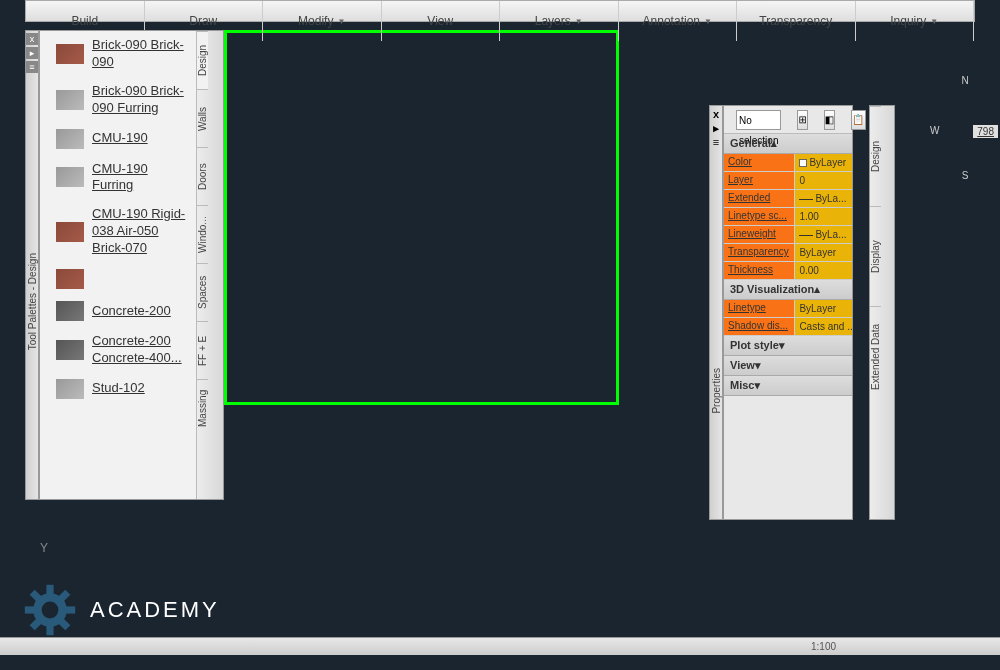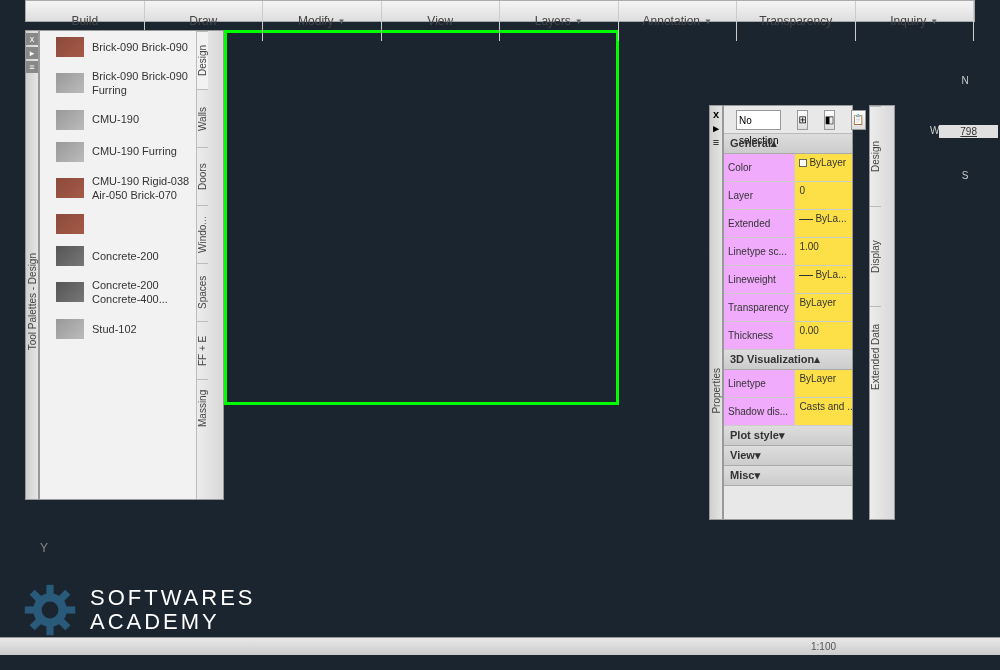--- a/index.html
+++ b/index.html
@@ -17,21 +17,21 @@
 .left-bar .vtext { writing-mode: vertical-rl; transform: rotate(180deg); font-size: 10px; color: #444; margin: 180px auto 0; white-space: nowrap; }
 
 
 .palette-wrap { position: absolute; top: 30px; left: 39px; width: 185px; height: 470px; background: #f2f2f2; border: 1px solid #999; z-index: 8; }
 .palette-body { position: absolute; top: 0; left: 12px; right: 27px; bottom: 0; overflow: hidden; }
 .palette-item { display: flex; align-items: center; padding: 6px 4px; gap: 8px; cursor: pointer; }
 .swatch { width: 28px; height: 20px; flex-shrink: 0; }
 .swatch.brick { background: linear-gradient(135deg, #8b4a3a, #a65a48); }
 .swatch.gray { background: linear-gradient(135deg, #999, #bbb); }
 .swatch.dark { background: linear-gradient(135deg, #555, #777); }
-.palette-item .lbl { font-size: 11px; color: #333; line-height: 1.3; }
+.palette-item .lbl { font-size: 13px; color: #333; line-height: 1.3; text-decoration: underline; }
 .palette-tabs { position: absolute; top: 0; right: 0; width: 27px; bottom: 0; background: linear-gradient(to left, #d8d8d8, #ececec); border-left: 1px solid #bbb; }
 .palette-tab { height: 58px; border-bottom: 1px solid #bbb; writing-mode: vertical-rl; transform: rotate(180deg); font-size: 10px; color: #444; display: flex; align-items: center; justify-content: center; cursor: pointer; }
 .palette-tab.active { background: #f2f2f2; }
 
 
 .canvas-highlight { position: absolute; top: 30px; left: 224px; width: 395px; height: 375px; border: 3px solid #00ff00; z-index: 4; }
 
 
 .prop-wrap { position: absolute; top: 105px; right: 105px; width: 172px; height: 415px; z-index: 8; }
 .prop-left-strip { position: absolute; top: 0; left: -14px; width: 14px; height: 100%; background: linear-gradient(to right, #d0d0d0, #e5e5e5); border: 1px solid #999; }
@@ -39,31 +39,31 @@
 .prop-left-strip .vtext { writing-mode: vertical-rl; transform: rotate(180deg); font-size: 10px; color: #444; margin: 220px auto 0; }
 .prop-main { position: absolute; top: 0; left: 0; width: 130px; height: 100%; background: #e8e8e8; border: 1px solid #999; }
 .prop-right-tabs { position: absolute; top: 0; right: 0; width: 26px; height: 100%; background: linear-gradient(to left, #d8d8d8, #ececec); border: 1px solid #999; }
 .prop-tab { height: 100px; border-bottom: 1px solid #bbb; writing-mode: vertical-rl; transform: rotate(180deg); font-size: 10px; color: #444; display: flex; align-items: center; justify-content: center; cursor: pointer; }
 
 .prop-header { height: 28px; display: flex; align-items: center; gap: 16px; padding: 12px; border-bottom: 1px solid #bbb; }
 .prop-select { flex: 1; height: 20px; font-size: 10px; background: #fff; border: 1px solid #999; padding: 0 2px; line-height: 20px; cursor: pointer; }
 .prop-btn { width: 18px; height: 20px; background: linear-gradient(to bottom, #fff, #ddd); border: 1px solid #999; font-size: 10px; cursor: pointer; display: flex; align-items: center; justify-content: center; }
 .prop-section { background: linear-gradient(to bottom, #ddd, #ccc); padding: 3px 6px; font-size: 11px; font-weight: bold; color: #333; border-bottom: 1px solid #aaa; display: flex; justify-content: flex-start; cursor: pointer; }
 .prop-row { display: flex; border-bottom: 1px solid #ccc; font-size: 10px; }
-.prop-row .k { width: 55%; padding: 8px 4px; color: #333; background: #f0abfc; }
-.prop-row .v { width: 45%; padding: 3px 4px; color: #333; background: #fde047; border-left: 1px solid #ccc; cursor: text; white-space: nowrap; overflow: hidden; }
+.prop-row .k { width: 55%; padding: 2px 4px; color: #333; background: #f97316; text-decoration: underline; }
+.prop-row .v { width: 45%; padding: 3px 4px; color: #333; background: #eab308; border-left: 1px solid #ccc; cursor: text; white-space: nowrap; overflow: hidden; }
 .bylayer-sq { display: inline-block; width: 8px; height: 8px; border: 1px solid #666; background: #fff; margin-right: 2px; vertical-align: middle; }
 .line-sample { display: inline-block; width: 14px; border-top: 1px solid #333; vertical-align: middle; margin-right: 2px; }
 
 
 .navcube { position: absolute; top: 55px; right: 0; width: 70px; height: 150px; color: #ccc; font-size: 10px; }
 .navcube .n { position: absolute; top: 20px; left: 50%; transform: translateX(-50%); }
 .navcube .w { position: absolute; top: 70px; left: 0; }
 .navcube .s { position: absolute; top: 115px; left: 50%; transform: translateX(-50%); }
-.navcube .e { position: absolute; top: 70px; right: 2px; background: #e0e0e0; color: #333; padding: 1px 21px; text-decoration: underline; }
+.navcube .e { position: absolute; top: 70px; right: 2px; background: #e0e0e0; color: #333; padding: 1px 4px; text-decoration: underline; }
 
 
 .watermark { position: absolute; bottom: 30px; left: 20px; display: flex; align-items: center; gap: 10px; z-index: 20; }
 .gear { width: 60px; height: 60px; position: relative; }
 .gear svg { width: 100%; height: 100%; }
 .wm-text { color: #fff; font-family: 'Georgia', serif; font-size: 22px; letter-spacing: 3px; line-height: 1.1; }
 
 
 .statusbar { position: absolute; bottom: 15px; left: 0; right: 0; height: 18px; background: linear-gradient(to bottom, #e8e8e8, #ccc); border-top: 1px solid #999; font-size: 10px; color: #555; display: flex; align-items: center; padding-left: 780px; z-index: 2; }
 .statusbar .scale { padding: 0 8px; margin-left: 23px; }
@@ -244,20 +244,19 @@
     <rect x="8" y="44" width="18" height="12"></rect>
           <rect x="74" y="44" width="18" height="12"></rect>
     <rect x="44" y="8" width="12" height="18" transform="rotate(45 50 50)"></rect>
           <rect x="44" y="74" width="12" height="18" transform="rotate(45 50 50)"></rect>
     <rect x="8" y="44" width="18" height="12" transform="rotate(45 50 50)"></rect>
           <rect x="74" y="44" width="18" height="12" transform="rotate(45 50 50)"></rect>
     </g>
       </svg>
   </div>
   <div class="wm-text">
-    <div>SOFTWARES</div>
     <div>ACADEMY</div>
   </div>
 </div>
 
 <div class="statusbar">
   <span class="scale">1:100</span>
 </div>
 
 </body></html>

